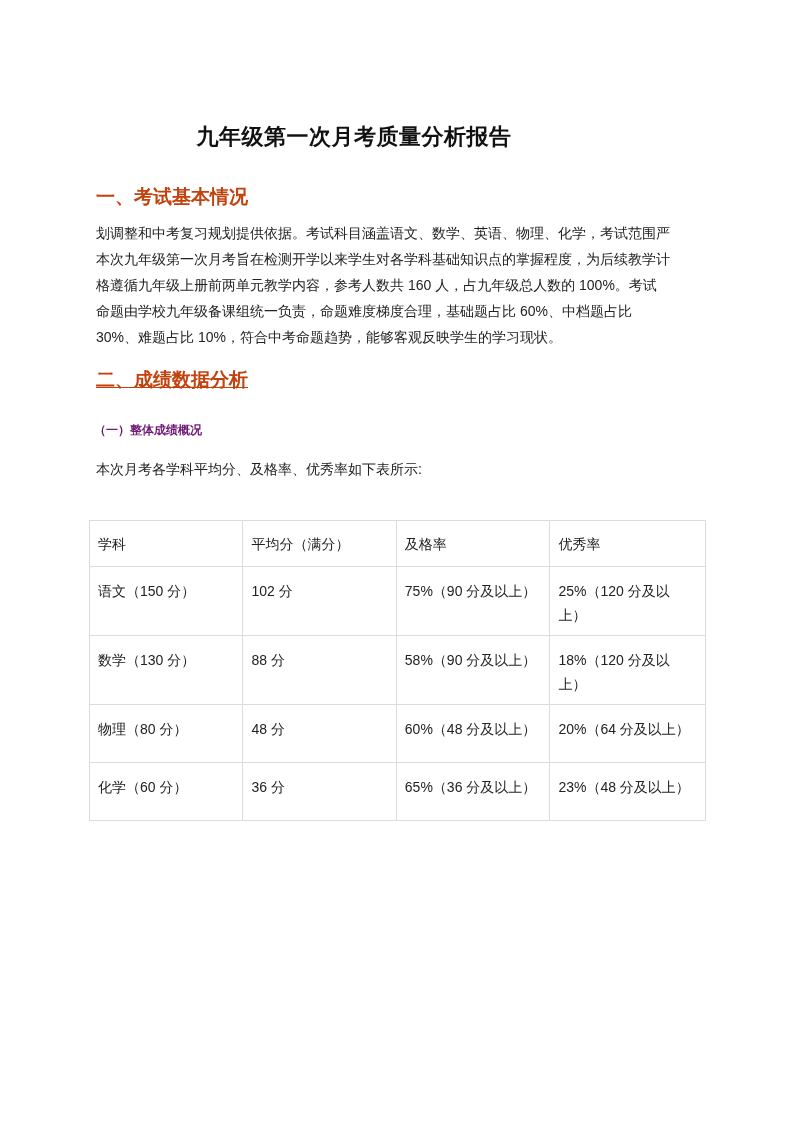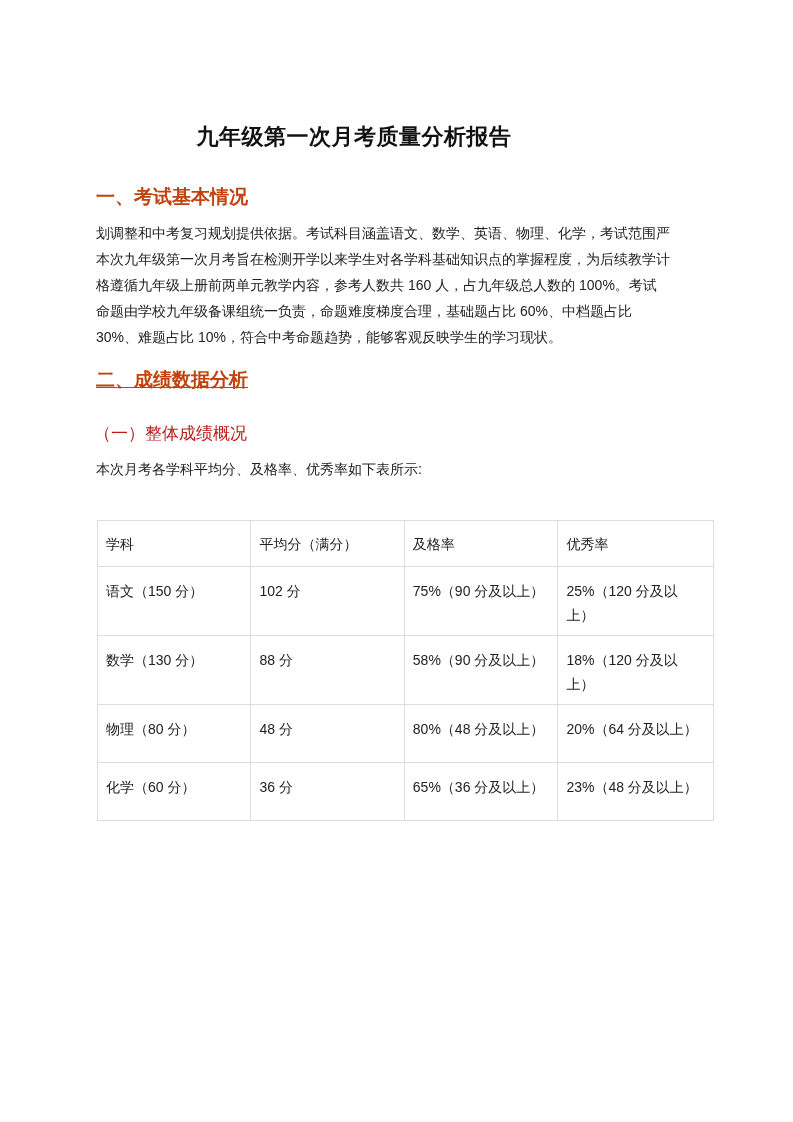--- a/index.html
+++ b/index.html
@@ -2,24 +2,24 @@
 <html><head>
   <meta charset="utf-8">
   <style>
     html, body { margin: 0; padding: 0; background: #ffffff; }
     body { width: 793px; height: 1122px; position: relative; overflow: hidden;
            font-family: "Liberation Sans", "DejaVu Sans", sans-serif; color: #222; }
     .page { position: absolute; left: 0; top: 0; width: 793px; height: 1122px; }
     .title { position: absolute; top: 122px; left: 0; width: 708px; text-align: center;
              font-size: 22px; font-weight: bold; color: #111; letter-spacing: 0.5px; }
     .h1 { position: absolute; left: 96px; font-size: 19px; font-weight: bold; color: #c2410c; }
-    .h2 { position: absolute; left: 96px; font-size: 17px; font-weight: normal; color: #b91c1c; }
+    .h2 { position: absolute; left: 96px; font-size: 12px; font-weight: bold; color: #701a75; }
     .para { position: absolute; left: 96px; width: 605px; font-size: 14px; line-height: 26px; color: #222; }
     .para .line { display: block; white-space: nowrap; }
-    table.scores { position: absolute; left: 97px; top: 520px; width: 617px;
+    table.scores { position: absolute; left: 89px; top: 520px; width: 617px;
                    border-collapse: collapse; font-size: 14px; color: #222; }
     table.scores td, table.scores th { border: 1px solid #dcdcdc; vertical-align: top;
                    text-align: left; font-weight: normal; padding: 12px 8px 8px 8px; line-height: 24px; }
     table.scores th { height: 25px; padding-top: 11px; padding-bottom: 9px; }
     table.scores td { height: 37px; }
     .c1 { width: 137px; } .c2 { width: 137px; } .c3 { width: 137px; } .c4 { width: 139px; }
   </style>
 </head>
 <body>
 
@@ -58,21 +58,21 @@
     </tr>
     <tr>
       <td>数学（130 分）</td>
       <td>88 分</td>
       <td>58%（90 分及以上）</td>
       <td>18%（120 分及以上）</td>
     </tr>
     <tr>
       <td>物理（80 分）</td>
       <td>48 分</td>
-      <td>80%（48 分及以上）</td>
+      <td>60%（48 分及以上）</td>
       <td>20%（64 分及以上）</td>
     </tr>
     <tr>
       <td>化学（60 分）</td>
       <td>36 分</td>
       <td>65%（36 分及以上）</td>
       <td>23%（48 分及以上）</td>
     </tr>
   </tbody>
     </table>

